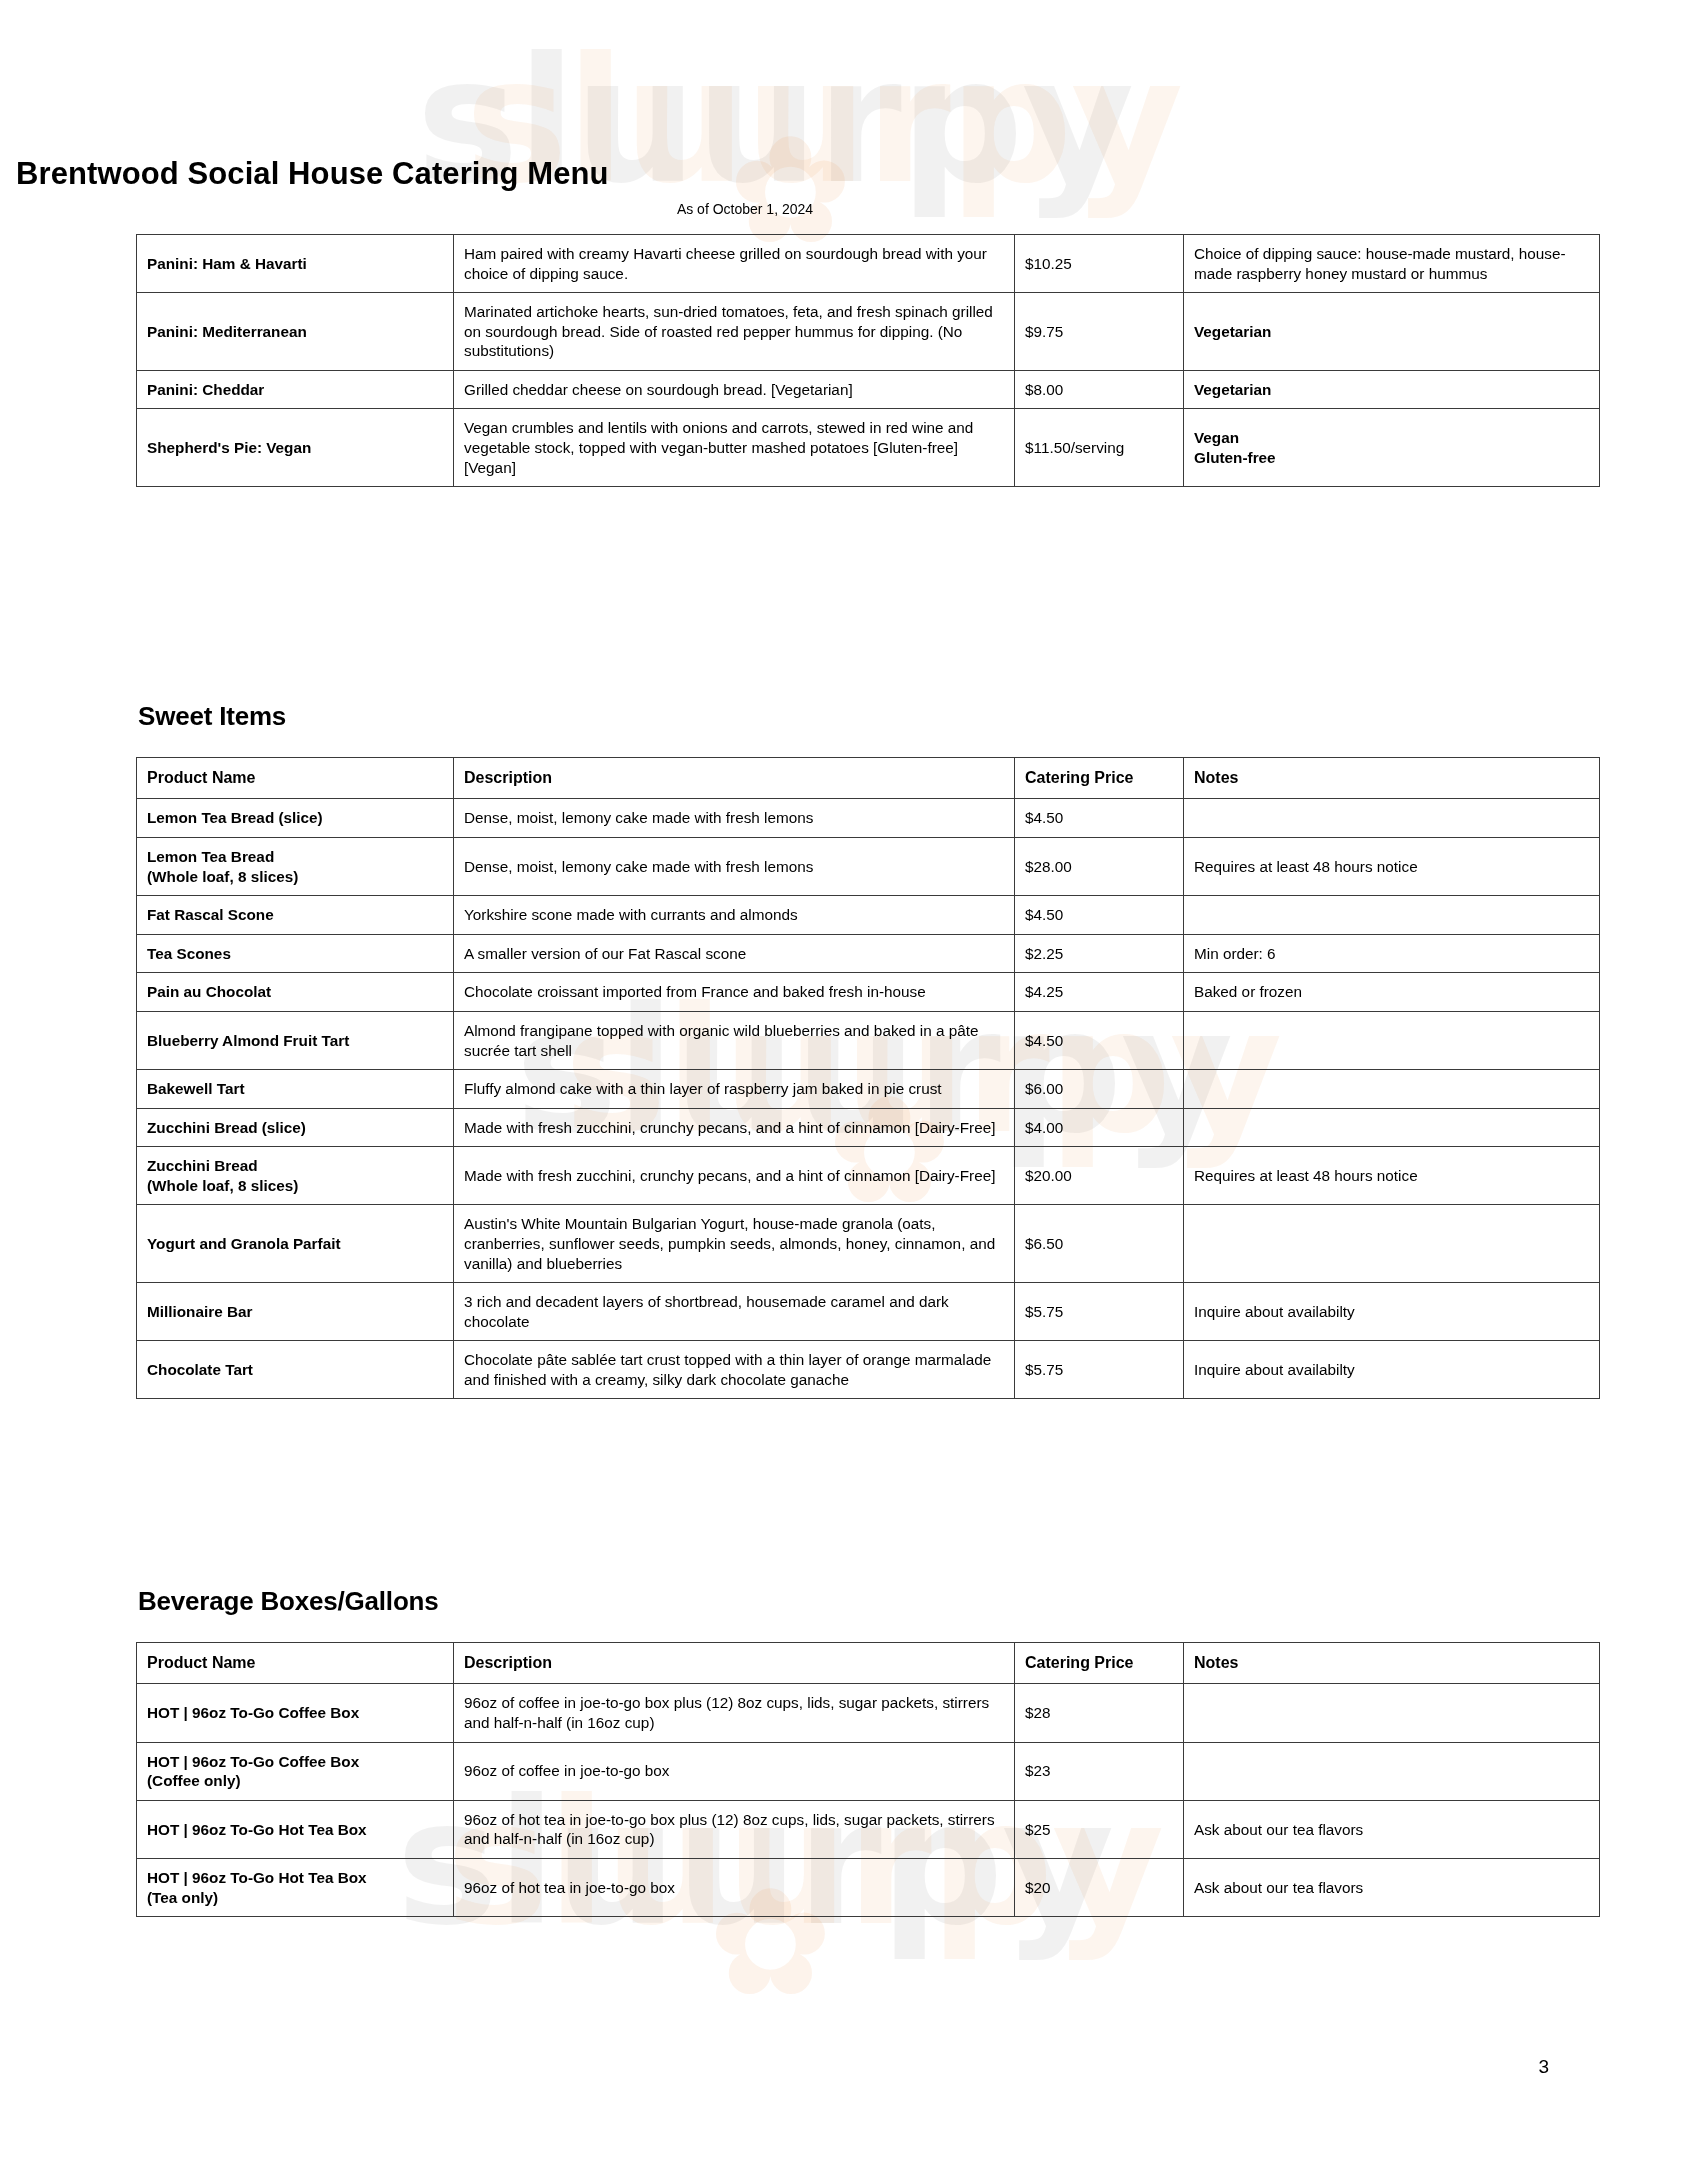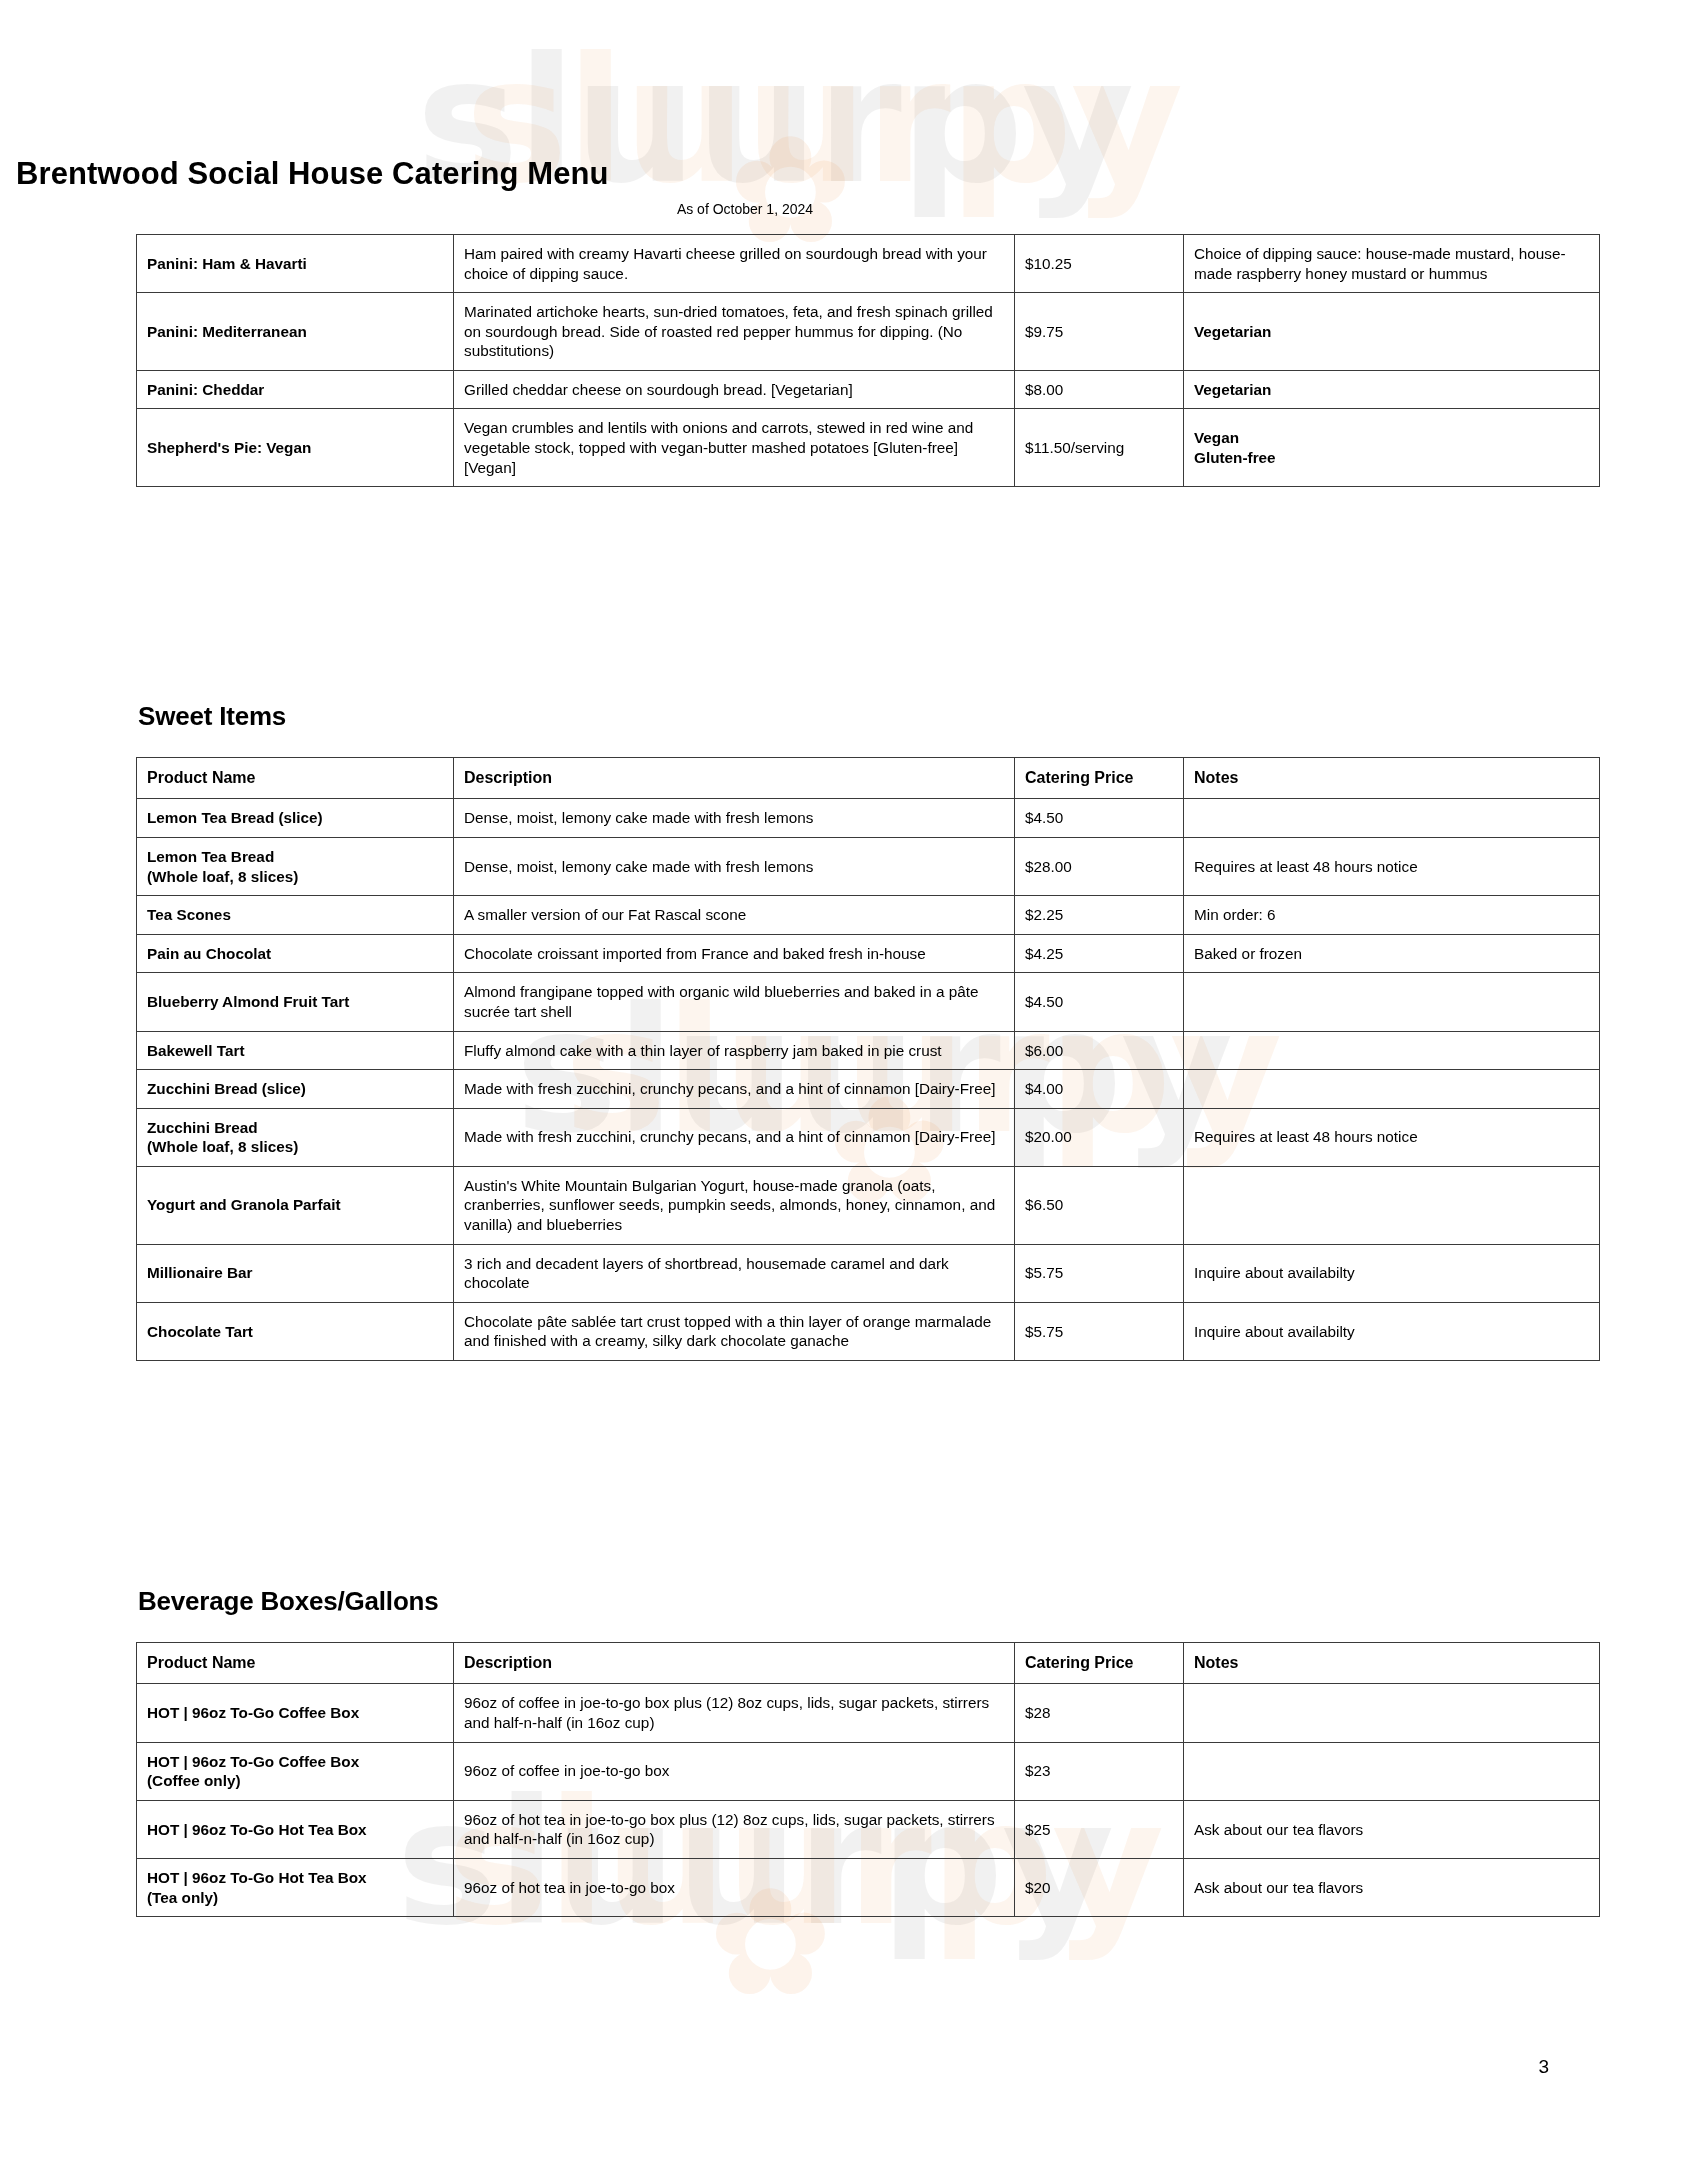--- a/index.html
+++ b/index.html
@@ -215,20 +215,26 @@
       <tr>
         <td class="c-name">
           <span class="nl">Lemon Tea Bread</span>
           <span class="nl">(Whole loaf, 8 slices)</span>
         </td>
         <td class="c-desc">Dense, moist, lemony cake made with fresh lemons</td>
         <td class="c-price">$28.00</td>
         <td class="c-notes">Requires at least 48 hours notice</td>
       </tr>
       <tr>
+        <td class="c-name">Fat Rascal Scone</td>
+        <td class="c-desc">Yorkshire scone made with currants and almonds</td>
+        <td class="c-price">$4.50</td>
+        <td class="c-notes"></td>
+      </tr>
+      <tr>
         <td class="c-name">Tea Scones</td>
         <td class="c-desc">A smaller version of our Fat Rascal scone</td>
         <td class="c-price">$2.25</td>
         <td class="c-notes">Min order: 6</td>
       </tr>
       <tr>
         <td class="c-name">Pain au Chocolat</td>
         <td class="c-desc">Chocolate croissant imported from France and baked fresh in-house</td>
         <td class="c-price">$4.25</td>
         <td class="c-notes">Baked or frozen</td>

